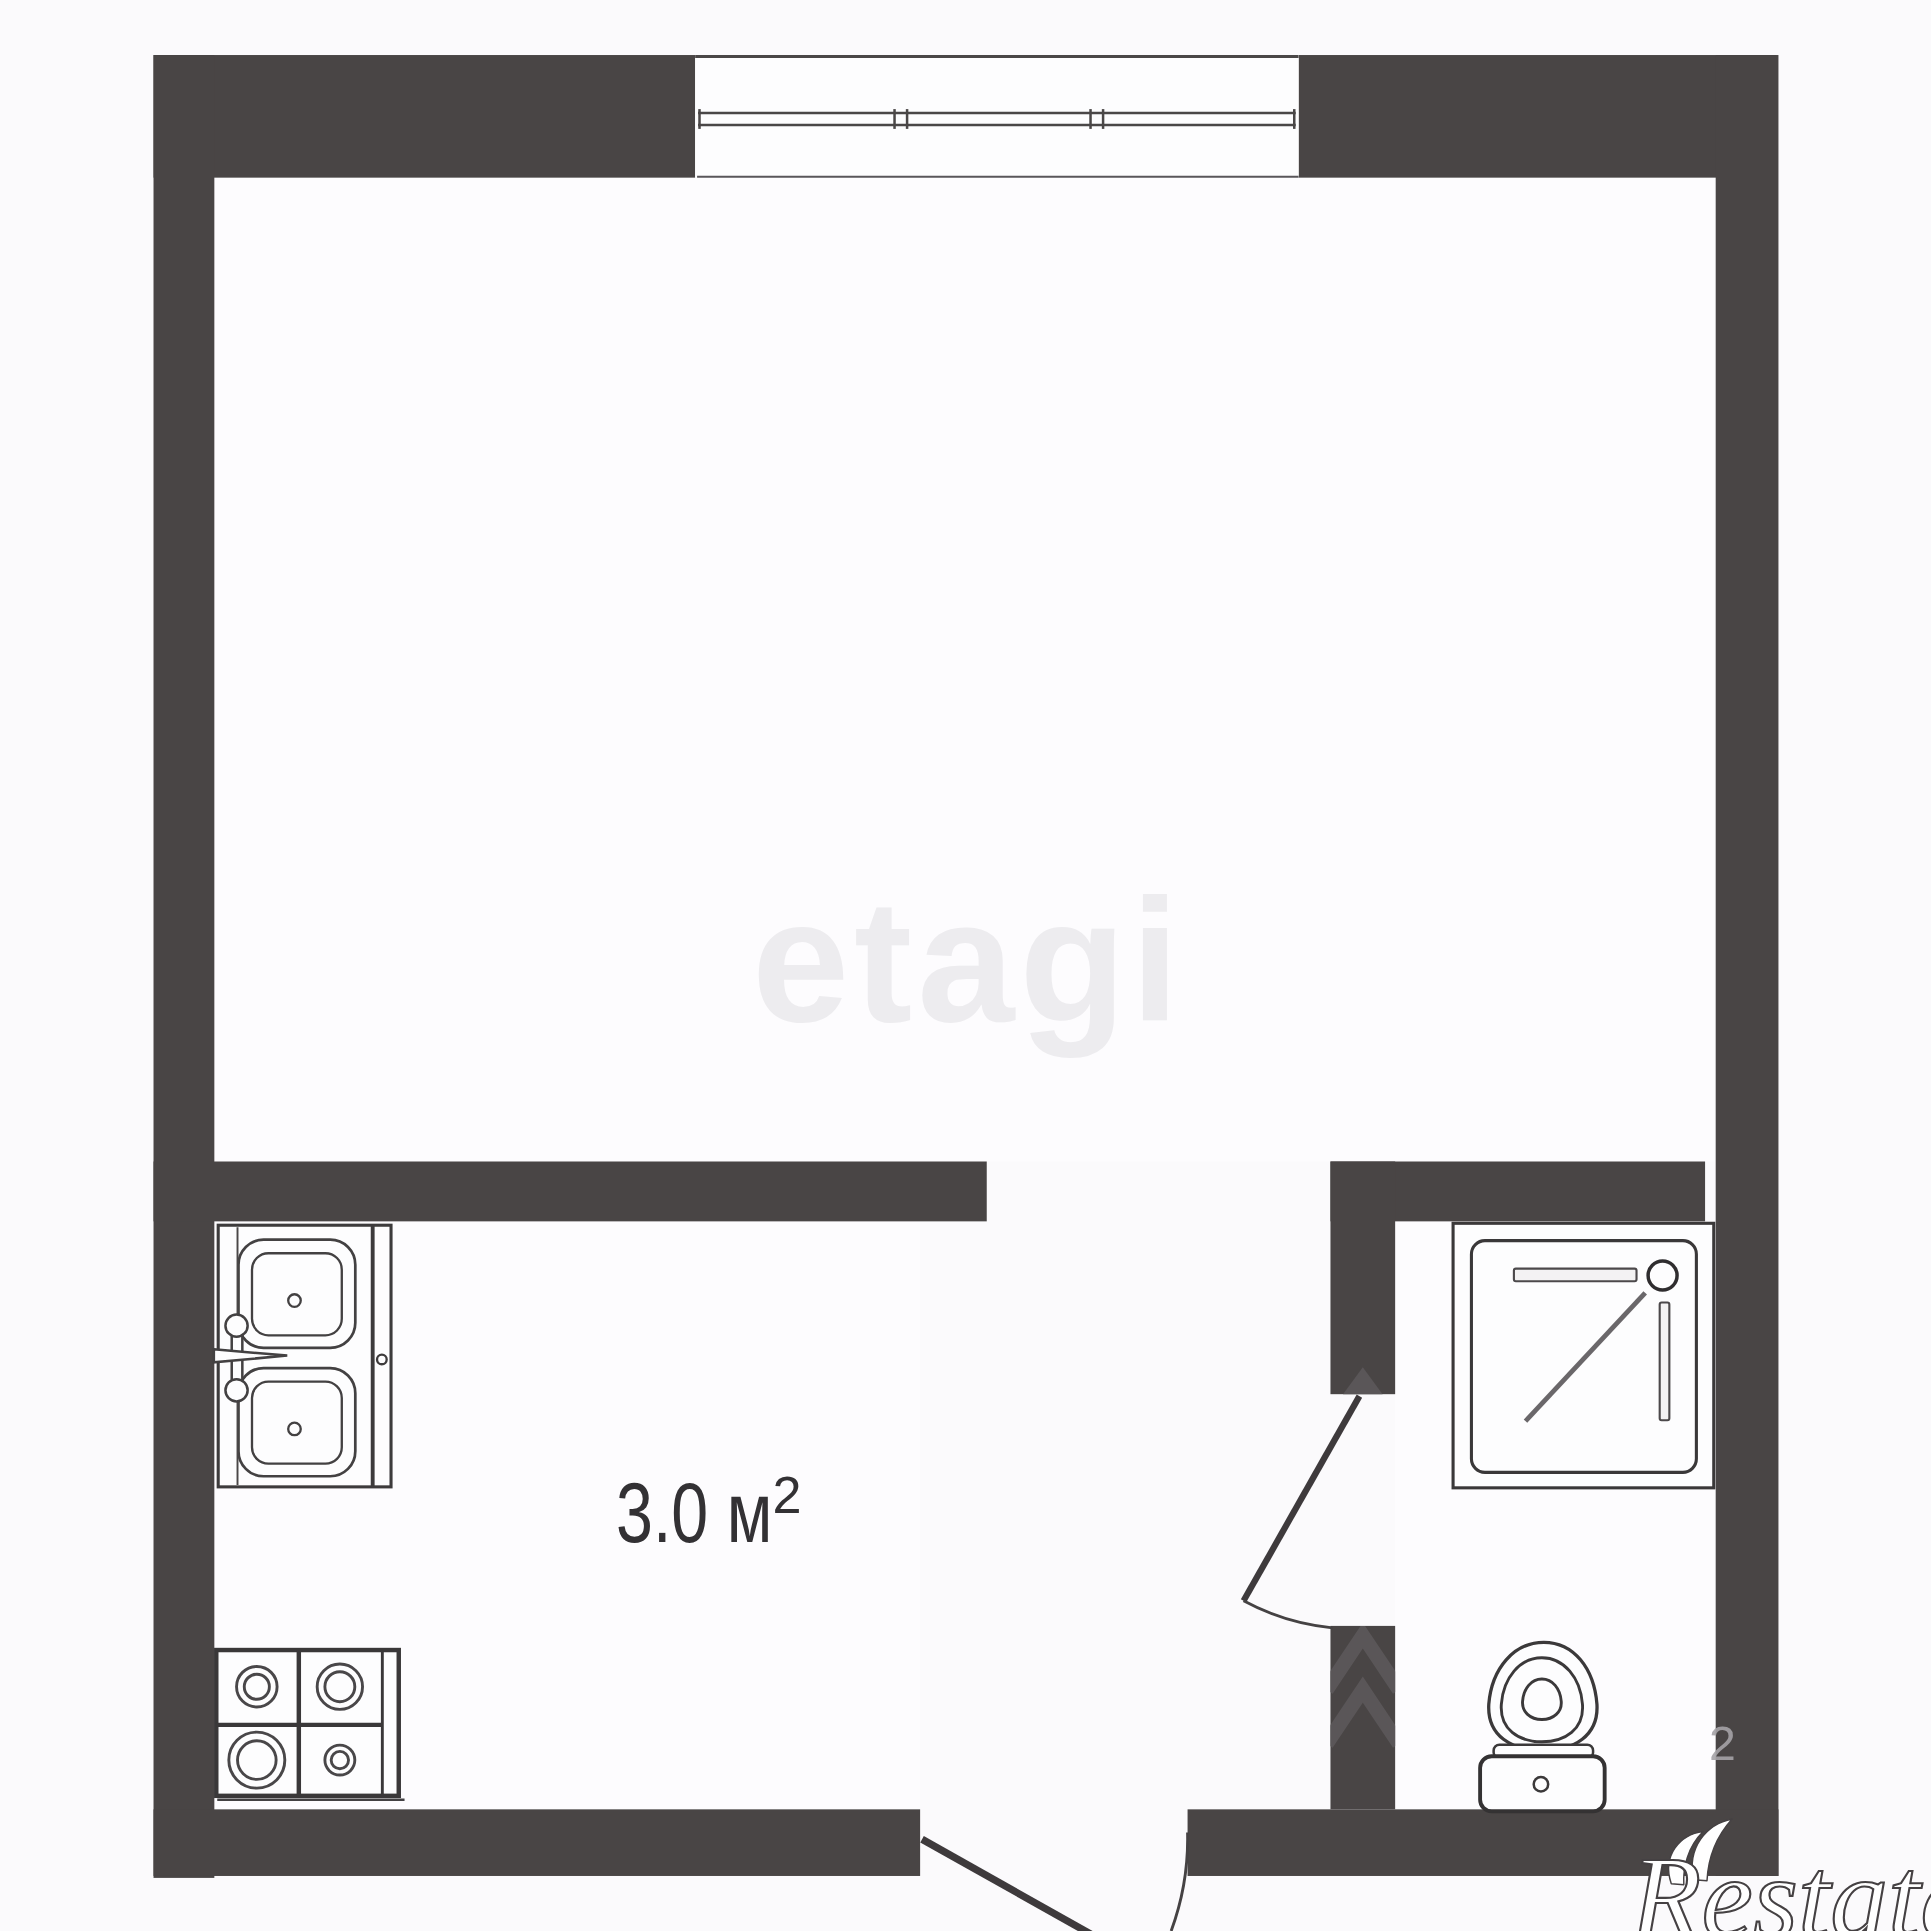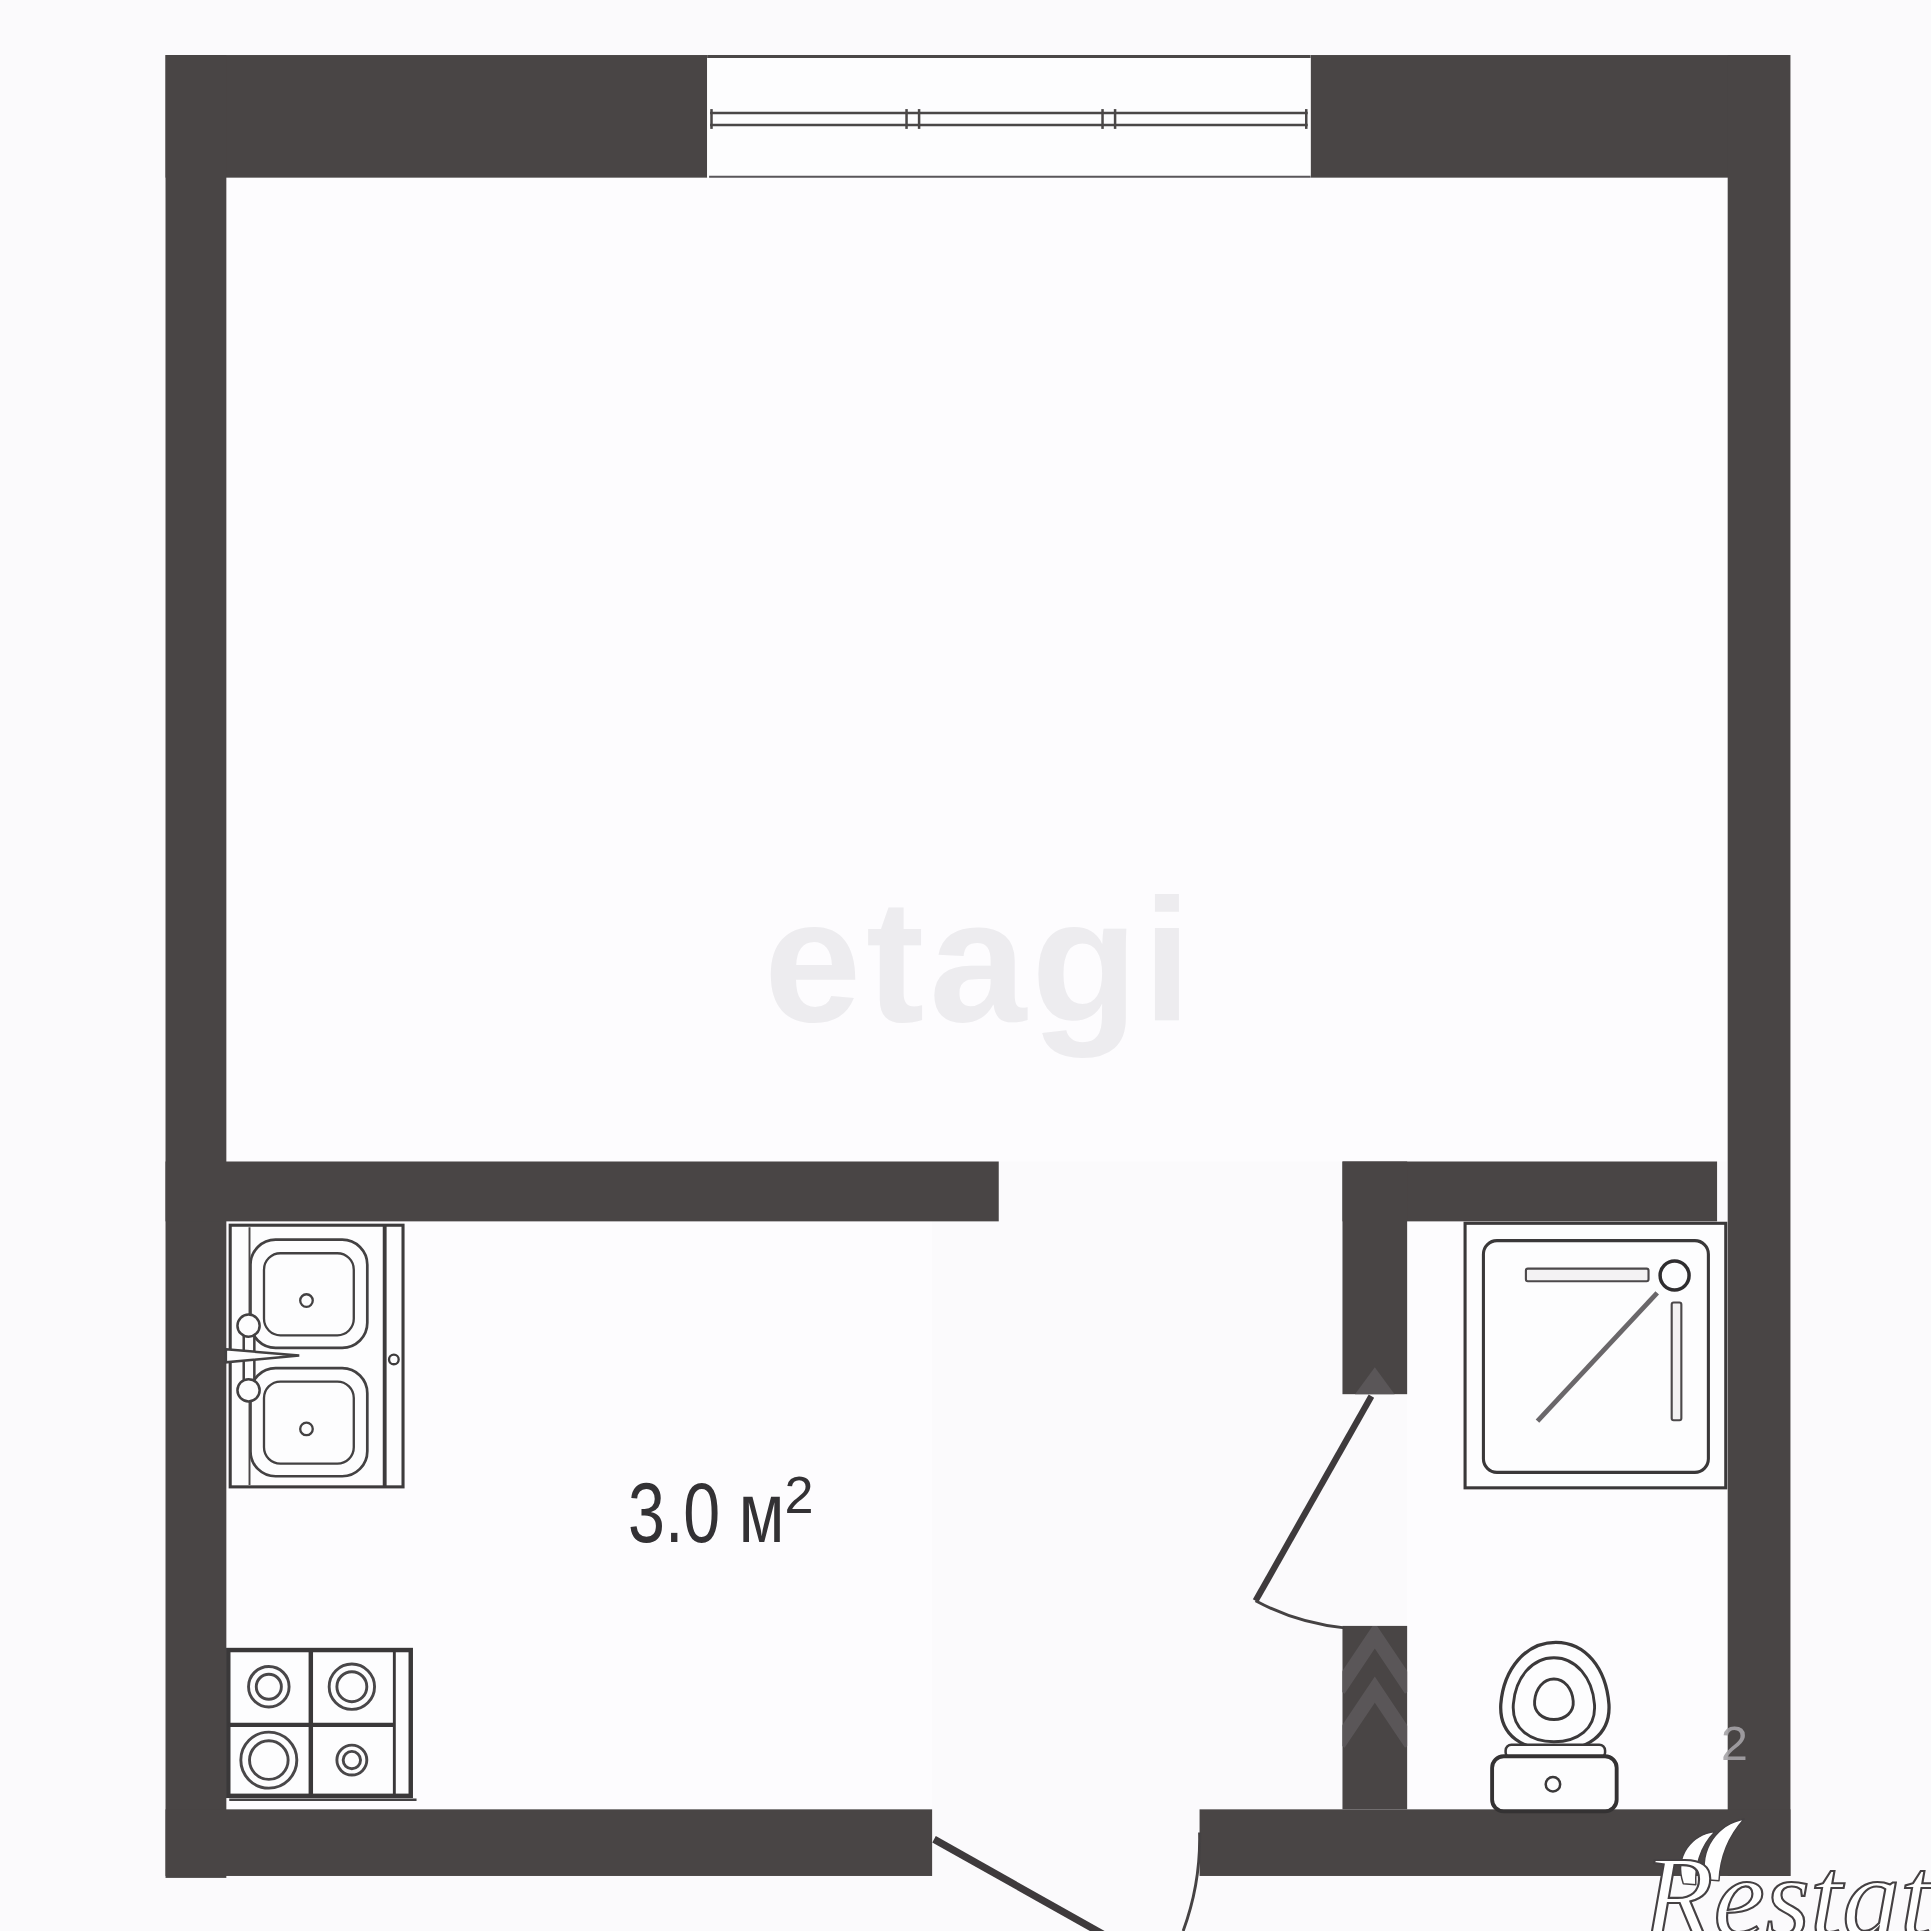--- a/index.html
+++ b/index.html
@@ -1,16 +1,16 @@
 <!DOCTYPE html>
 <html><head>
 <meta charset="utf-8">
 <style>
   html,body{margin:0;padding:0;background:#fbfafc;}
-  #plan{position:absolute;left:12px;top:0;width:1652px;height:1931px;border-radius:21px;}
+  #plan{position:absolute;left:0;top:0;width:1652px;height:1931px;border-radius:21px;}
   svg{display:block;}
 </style>
 </head>
 <body>
 <div id="plan">
 <svg width="1931" height="1931" viewBox="0 0 2000 2000">
 
   <rect x="0" y="0" width="2000" height="2000" fill="#fbfafc"></rect>
 
   <rect x="222" y="184" width="1554" height="1019" fill="#fdfcfe"></rect>

